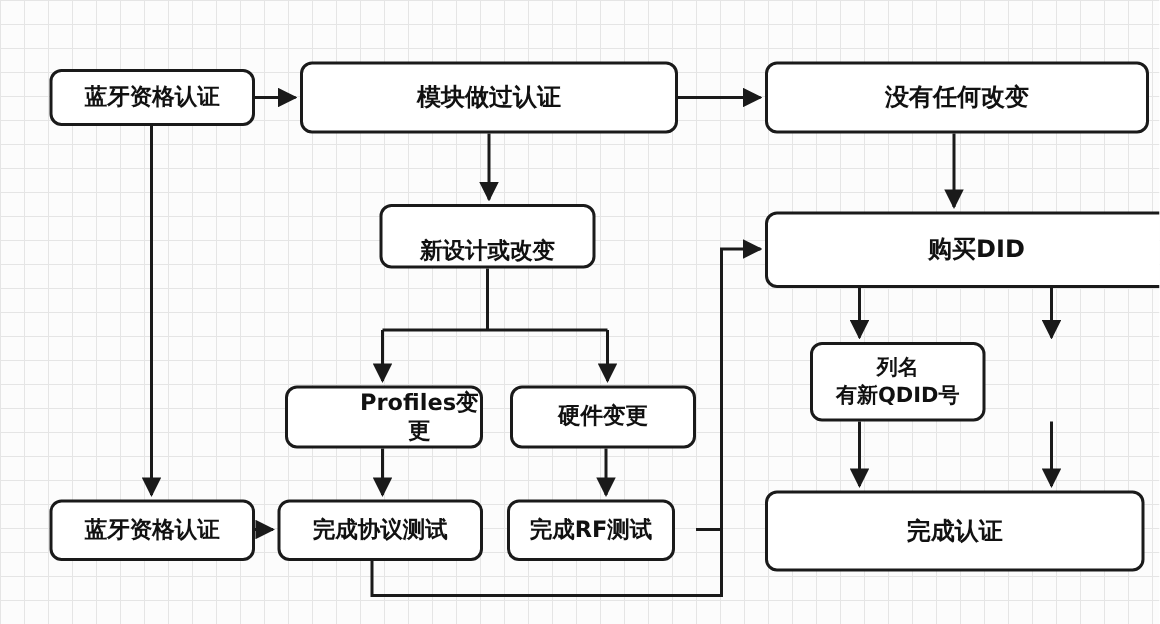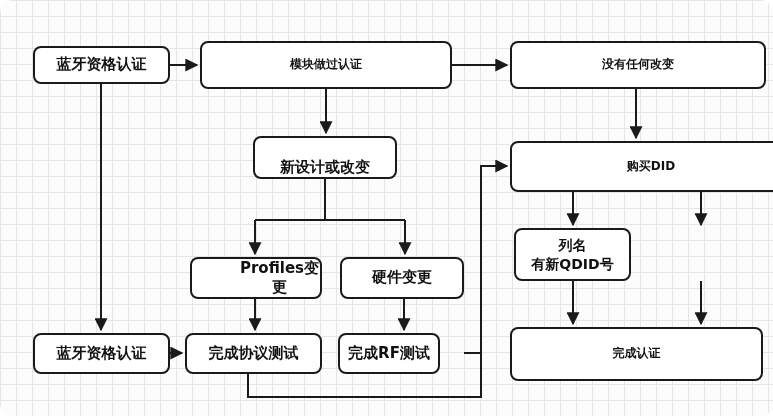--- a/index.html
+++ b/index.html
@@ -7,21 +7,20 @@
     position: relative;
     width: 773px;
     height: 416px;
     background-color: #fcfcfc;
     background-image:
       linear-gradient(to right, #e5e5e5 1px, transparent 1px),
       linear-gradient(to bottom, #e5e5e5 1px, transparent 1px);
     background-size: 16px 16px;
     font-family: "DejaVu Sans", "Liberation Sans", sans-serif;
     overflow: hidden;
-    border-radius: 13px;
   }
   .edges {
     position: absolute;
     left: 0; top: 0;
     width: 773px; height: 416px;
     pointer-events: none;
   }
   .edge {
     stroke: #1a1a1a;
     stroke-width: 2;
@@ -36,22 +35,22 @@
     display: flex;
     flex-direction: column;
     align-items: center;
     justify-content: center;
     font-weight: bold;
     color: #111111;
     font-size: 15px;
     text-align: center;
     line-height: 1.3;
   }
-  .node.lg { font-size: 12px; }
-  .node.sm { font-size: 14px; line-height: 1.35; }
+  .node.lg { font-size: 16px; }
+  .node.sm { font-size: 14px; line-height: 1.35; margin-left: 26px; }
 </style>
 </head>
 <body>
 
 <div class="canvas">
 
   <svg class="edges" viewBox="0 0 773 416" xmlns="http://www.w3.org/2000/svg">
     <defs>
       <marker id="arrowhead" viewBox="0 0 10 10" refX="9" refY="5" markerWidth="6.5" markerHeight="6.5" orient="auto">
         <path d="M0 0 L10 5 L0 10 Z" fill="#1a1a1a"></path>
@@ -117,21 +116,21 @@
 
 
   <div class="node" style="left:33px; top:333px; width:137px; height:41px;">
     <span>蓝牙资格认证</span>
   </div>
 
   <div class="node" style="left:185px; top:333px; width:137px; height:41px;">
     <span>完成协议测试</span>
   </div>
 
-  <div class="node" style="left:338px; top:333px; width:102px; height:41px;">
+  <div class="node" style="left:338px; top:333px; width:112px; height:41px;">
     <span>完成RF测试</span>
   </div>
 
   <div class="node lg" style="left:510px; top:327px; width:253px; height:54px;">
     <span>完成认证</span>
   </div>
 
 </div>
 
 </body></html>

